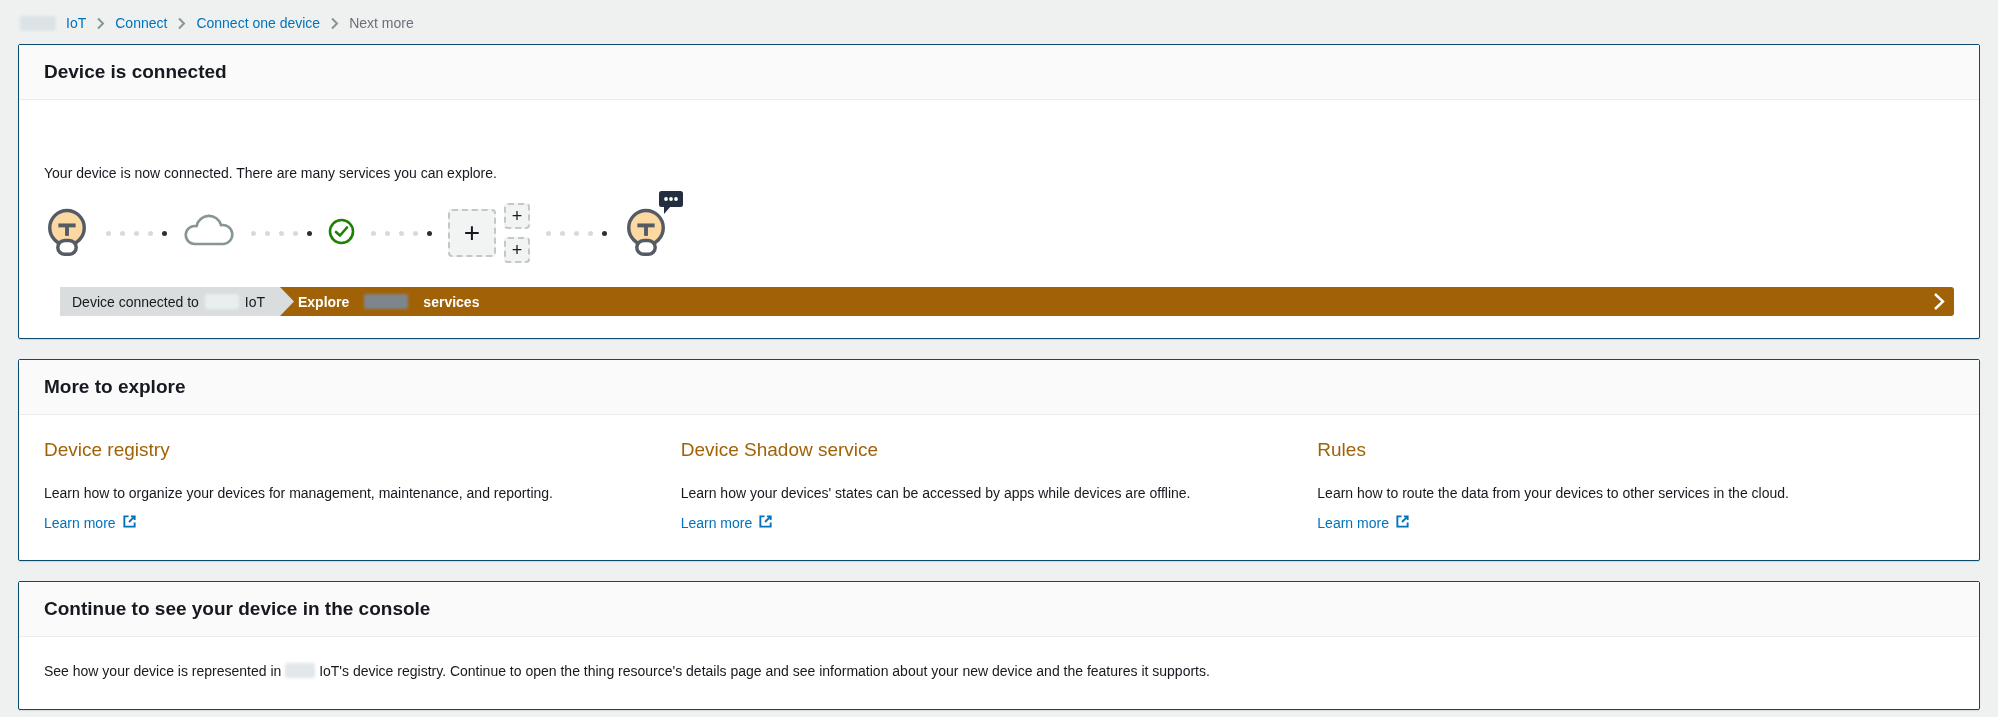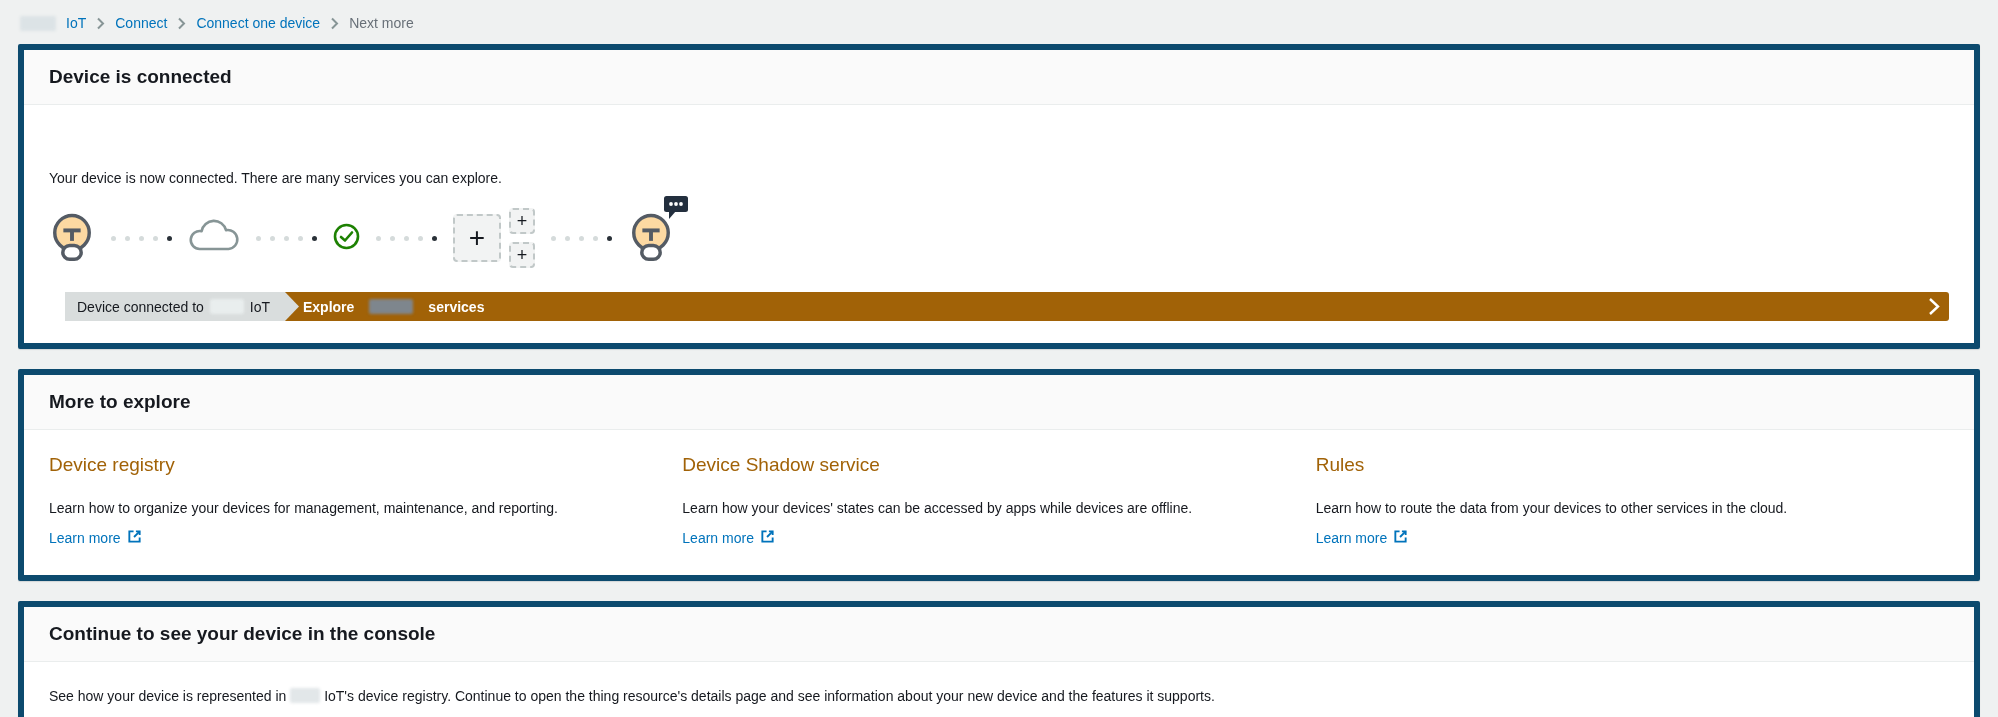--- a/index.html
+++ b/index.html
@@ -20,21 +20,21 @@
   .breadcrumb a { color:#0073bb; text-decoration:none; cursor:pointer; }
   .breadcrumb .current { color:#687078; }
   .crumb-sep { display:flex; align-items:center; }
   .redact {
     display:inline-block; width:36px; height:15px; vertical-align:-2px;
     background:#dce3e6; border-radius:2px; filter:blur(1.5px);
   }
 
   
   .panel {
-    background:#fff; border:6px solid #0c4a6e; border-radius:2px;
+    background:#fff; border:1px solid #0c4a6e; border-radius:2px;
     margin:0 18px 20px 18px;
     box-shadow:0 1px 1px rgba(0,28,36,0.12);
   }
   .panel-header {
     background:#fafafa; border-bottom:1px solid #eaeded;
     padding:16px 25px;
   }
   .panel-header h2 { font-size:19px; font-weight:700; color:#16191f; line-height:22px; }
   .panel-body { padding:20px 25px 22px 25px; }
 

